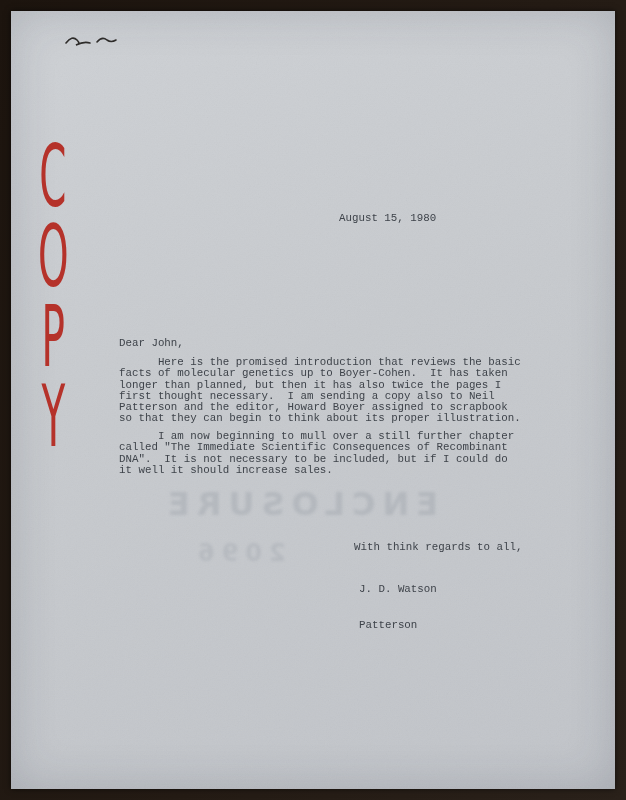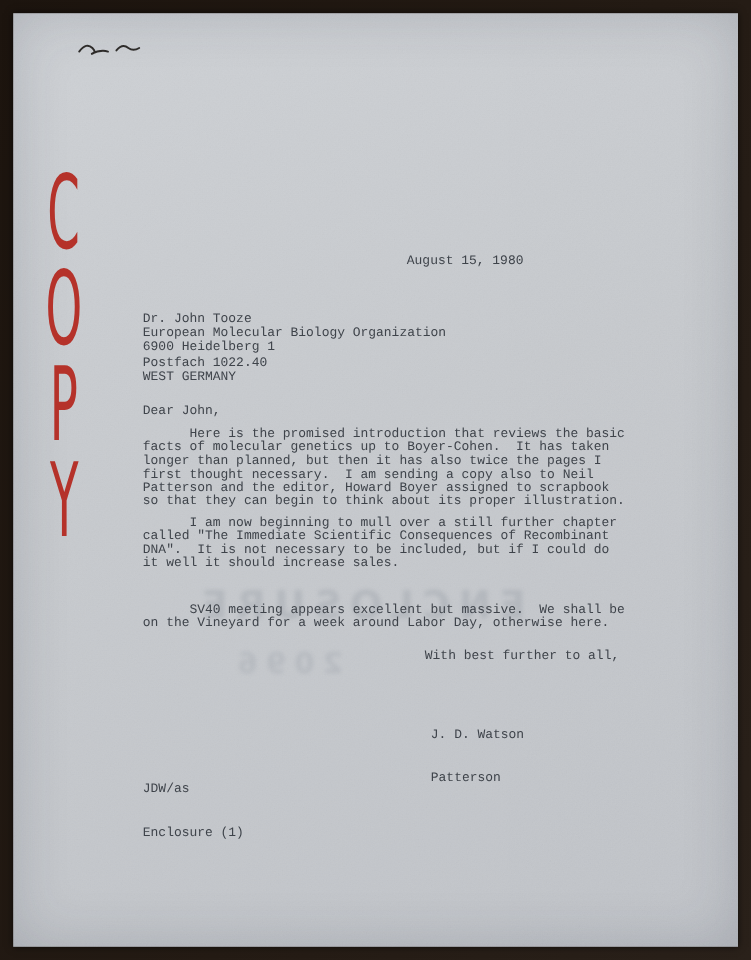--- a/index.html
+++ b/index.html
@@ -80,49 +80,38 @@
       <span>O</span>
       <span>P</span>
       <span>Y</span>
     </div>
 
     <div class="bleed bleed1">ENCLOSURE</div>
     <div class="bleed bleed2">2096</div>
 
     <div class="type" style="left:328px;top:201px;">August 15, 1980</div>
 
-    <div class="type addr" style="left:108px;top:249px;">Dr. John Tooze
-European Molecular Biology Organization
-6900 Heidelberg 1
-Postfach 1022.40
-WEST GERMANY</div>
 
     <div class="type" style="left:108px;top:326px;">Dear John,</div>
 
     <div class="type para" style="left:108px;top:420px;">      I am now beginning to mull over a still further chapter
 called "The Immediate Scientific Consequences of Recombinant
 DNA".  It is not necessary to be included, but if I could do
 it well it should increase sales.</div>
 
     <div class="type para" style="left:108px;top:346px;">      Here is the promised introduction that reviews the basic
 facts of molecular genetics up to Boyer-Cohen.  It has taken
 longer than planned, but then it has also twice the pages I
 first thought necessary.  I am sending a copy also to Neil
 Patterson and the editor, Howard Boyer assigned to scrapbook
 so that they can begin to think about its proper illustration.</div>
 
-    <div class="type para" style="left:108px;top:493px;">      SV40 meeting appears excellent but massive.  We shall be
-on the Vineyard for a week around Labor Day, otherwise here.</div>
 
-    <div class="type" style="left:343px;top:530px;">With best further to all,</div>
+    <div class="type" style="left:343px;top:530px;">With think regards to all,</div>
 
-    <div class="type sig" style="left:348px;top:572px;">
+    <div class="type sig" style="left:348px;top:548px;">
       <div>J. D. Watson</div>
       <div>Patterson</div>
     </div>
 
-    <div class="type ref" style="left:108px;top:617px;">
-      <div>JDW/as</div>
-      <div>Enclosure (1)</div>
-    </div>
 
   </div>
 </div>
 
 </body></html>

